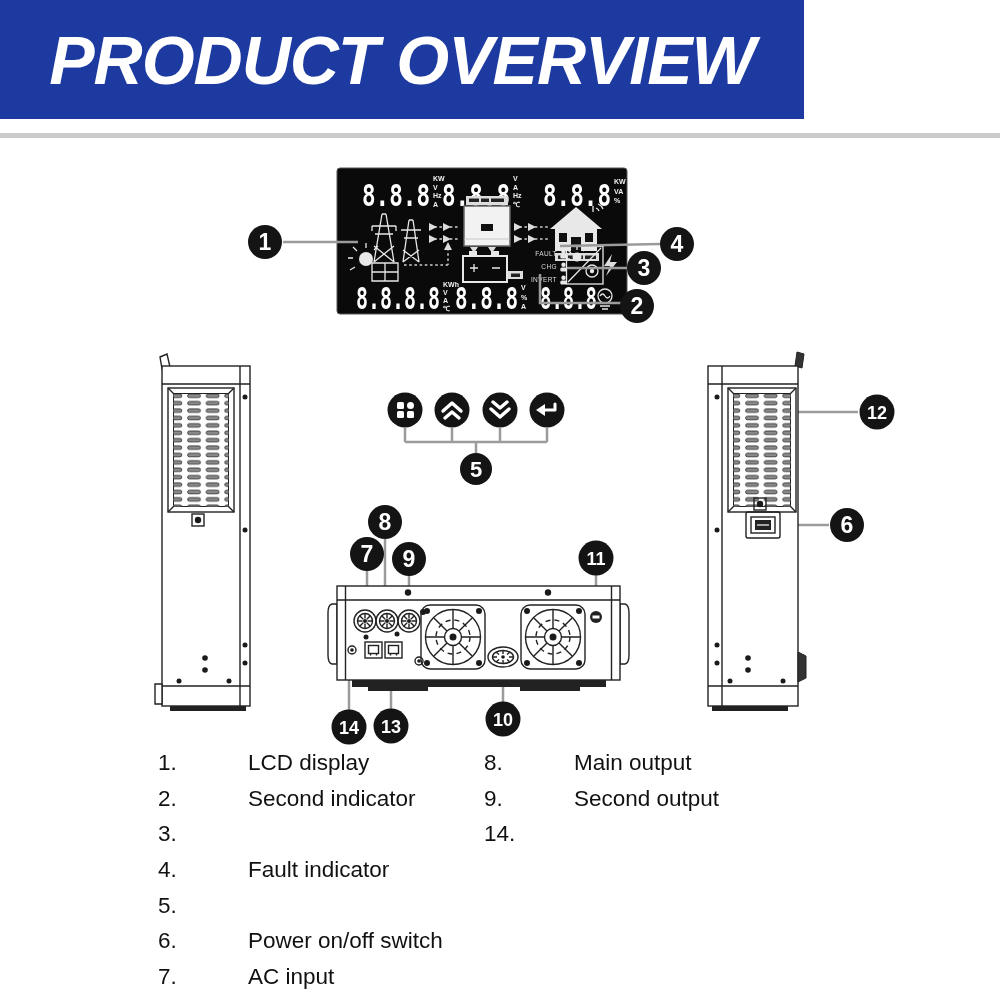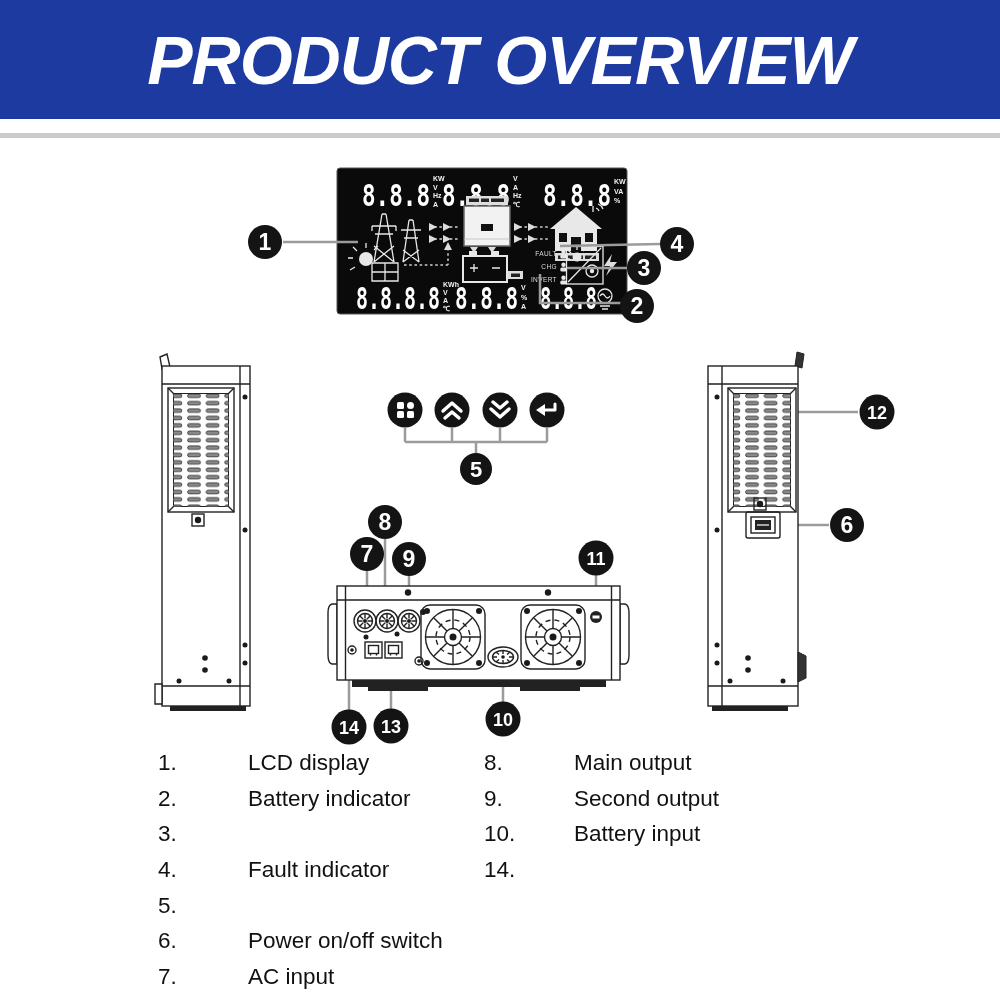--- a/index.html
+++ b/index.html
@@ -1,19 +1,19 @@
 <!DOCTYPE html>
 <html><head>
 <meta charset="utf-8">
 <style>
   html,body{margin:0;padding:0;background:#fff;}
   .page{position:relative;width:1000px;height:1000px;background:#fff;overflow:hidden;
         font-family:"Liberation Sans",sans-serif;}
   
-  .banner{position:absolute;left:0;top:0;width:1000px;height:119px;background:#1d3aa0;
+  .banner{position:absolute;left:0;top:0;width:804px;height:119px;background:#1d3aa0;
           display:flex;align-items:center;justify-content:center;}
   .banner h1{margin:0;color:#fff;font-size:68px;font-weight:bold;font-style:italic;
              letter-spacing:-1px;white-space:nowrap;}
   .divider{position:absolute;left:0;top:133px;width:1000px;height:5px;background:#cbcbcb;}
   
   .diagram{position:absolute;left:0;top:138px;}
   .seg{font-family:"DejaVu Sans Mono",monospace;font-weight:bold;fill:#fff;}
   .unit{font-family:"Liberation Sans",sans-serif;font-weight:bold;font-size:7px;fill:#f2f2f2;}
   .ind{font-family:"Liberation Sans",sans-serif;font-size:6.5px;fill:#ddd;text-anchor:end;letter-spacing:.4px;}
   .cnum{font-family:"Liberation Sans",sans-serif;font-weight:bold;fill:#fff;text-anchor:middle;}
@@ -395,21 +395,21 @@
   </svg>
 
   <div class="plist">
     <div class="pcol left">
       <div class="prow">
           <span class="num">1.</span>
           <span class="label">LCD display</span>
         </div>
       <div class="prow">
           <span class="num">2.</span>
-          <span class="label">Battery indicator</span>
+          <span class="label">Second indicator</span>
         </div>
       <div class="prow">
           <span class="num">3.</span>
         </div>
       <div class="prow">
           <span class="num">4.</span>
           <span class="label">Fault indicator</span>
         </div>
       <div class="prow">
           <span class="num">5.</span>
@@ -426,22 +426,18 @@
     <div class="pcol right">
       <div class="prow">
           <span class="num">8.</span>
           <span class="label">Main output</span>
         </div>
       <div class="prow">
           <span class="num">9.</span>
           <span class="label">Second output</span>
         </div>
       <div class="prow">
-          <span class="num">10.</span>
-          <span class="label">Battery input</span>
-        </div>
-      <div class="prow">
           <span class="num">14.</span>
         </div>
     </div>
   </div>
 
 </div>
 
 </body></html>

